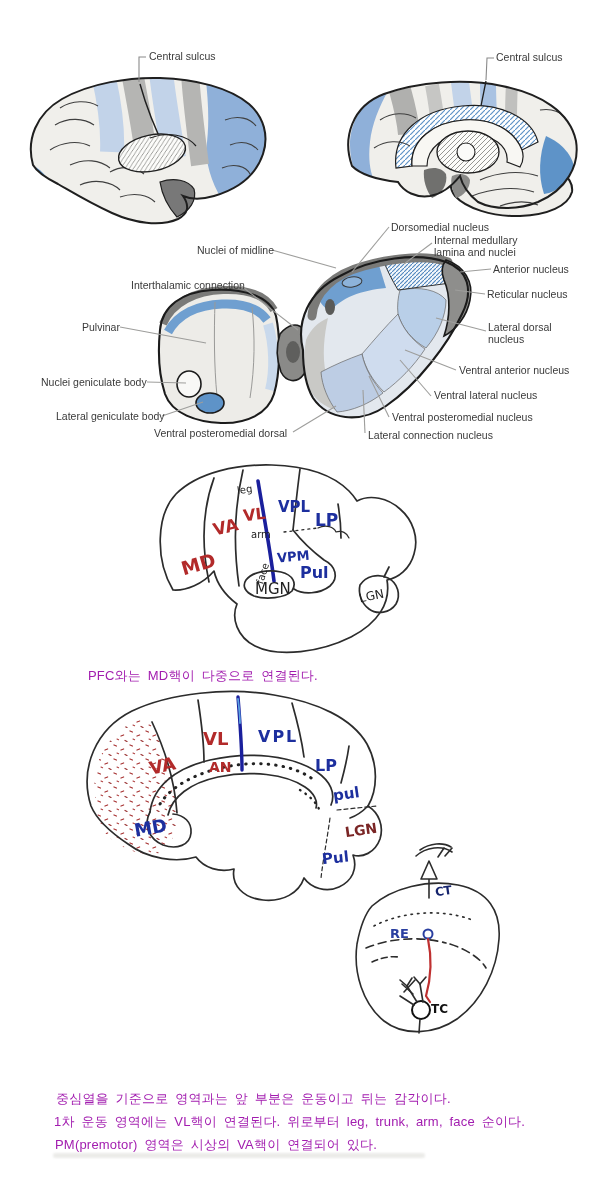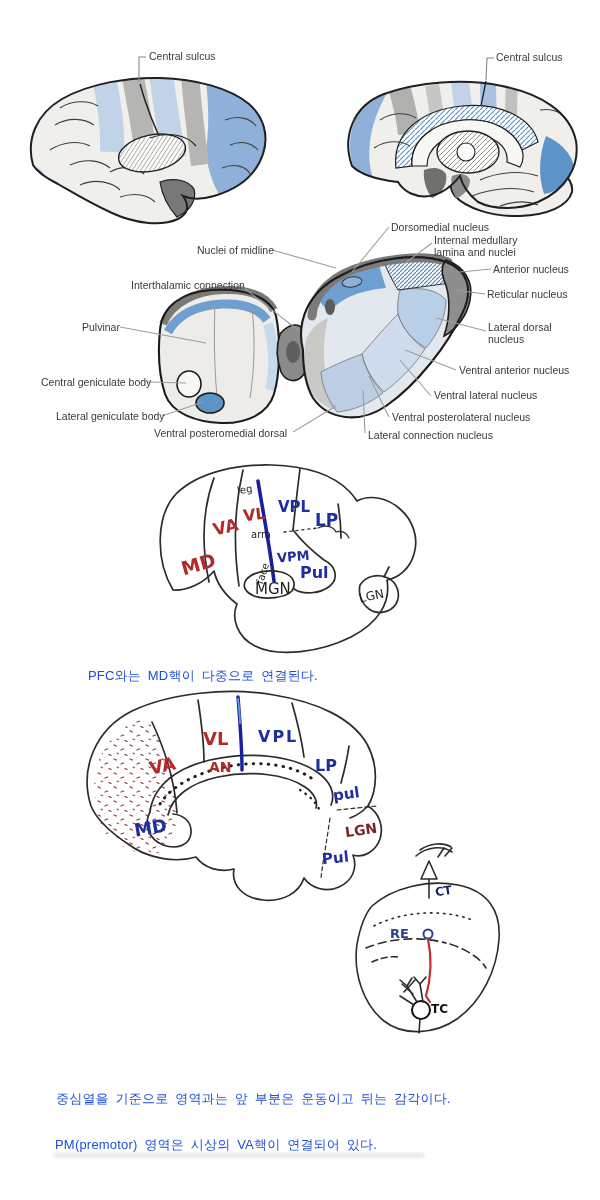--- a/index.html
+++ b/index.html
@@ -2,21 +2,21 @@
 <html><head>
 <meta charset="utf-8">
 <style>
   html,body{margin:0;padding:0;background:#fff;}
   .page{position:relative;width:600px;height:1200px;background:#ffffff;overflow:hidden;
         font-family:"Liberation Sans",sans-serif;text-decoration:underline;}
   svg.art{position:absolute;left:0;top:0;}
   .lbl{position:absolute;font:10.5px "Liberation Sans",sans-serif;color:#3a3a3a;white-space:nowrap;}
   .lbl.wrap{white-space:normal;line-height:1.18;}
   .hw{position:absolute;font-family:"DejaVu Sans",sans-serif;font-weight:bold;white-space:nowrap;}
-  .note{position:absolute;font:13px/1.25 "Liberation Sans",sans-serif;color:#1d4ed8;
+  .note{position:absolute;font:13px/1.25 "Liberation Sans",sans-serif;color:#a21caf;
         white-space:nowrap;word-spacing:3px;letter-spacing:.2px;}
   .ghost{position:absolute;background:#d8d8d3;opacity:.5;filter:blur(1px);border-radius:2px;}
 </style>
 </head>
 <body>
 
 <div class="page">
 
 <svg class="art" width="600" height="1200" viewBox="0 0 600 1200">
   <defs>
@@ -217,32 +217,32 @@
         <path d="M402,984 L413,994"></path>
   </g>
 </svg>
 
   <div class="lbl" style="left:149px;top:50px">Central sulcus</div>
   <div class="lbl" style="left:496px;top:51px">Central sulcus</div>
 
   <div class="lbl" style="left:197px;top:244px">Nuclei of midline</div>
   <div class="lbl" style="left:131px;top:279px">Interthalamic connection</div>
   <div class="lbl" style="left:82px;top:321px">Pulvinar</div>
-  <div class="lbl" style="left:41px;top:376px">Central geniculate body</div>
+  <div class="lbl" style="left:41px;top:376px">Nuclei geniculate body</div>
   <div class="lbl" style="left:56px;top:410px">Lateral geniculate body</div>
   <div class="lbl" style="left:154px;top:427px">Ventral posteromedial dorsal</div>
 
   <div class="lbl" style="left:391px;top:221px">Dorsomedial nucleus</div>
   <div class="lbl wrap" style="left:434px;top:234px;width:100px">Internal medullary lamina and nuclei</div>
   <div class="lbl" style="left:493px;top:263px">Anterior nucleus</div>
   <div class="lbl" style="left:487px;top:288px">Reticular nucleus</div>
   <div class="lbl wrap" style="left:488px;top:321px;width:72px">Lateral dorsal nucleus</div>
   <div class="lbl" style="left:459px;top:364px">Ventral anterior nucleus</div>
   <div class="lbl" style="left:434px;top:389px">Ventral lateral nucleus</div>
-  <div class="lbl" style="left:392px;top:411px">Ventral posterolateral nucleus</div>
+  <div class="lbl" style="left:392px;top:411px">Ventral posteromedial nucleus</div>
   <div class="lbl" style="left:368px;top:429px">Lateral connection nucleus</div>
 
   <div class="hw" style="left:237px;top:484px;font-size:10px;color:#222;font-weight:normal;transform:rotate(-8deg)">leg</div>
   <div class="hw" style="left:213px;top:517px;font-size:17px;color:#b22a2a;transform:rotate(-14deg)">VA</div>
   <div class="hw" style="left:243px;top:505px;font-size:16px;color:#b22a2a;transform:rotate(-6deg)">VL</div>
   <div class="hw" style="left:278px;top:498px;font-size:15px;color:#1d2f9e">VPL</div>
   <div class="hw" style="left:315px;top:510px;font-size:17px;color:#1d2f9e">LP</div>
   <div class="hw" style="left:251px;top:529px;font-size:10px;color:#222;font-weight:normal">arm</div>
   <div class="hw" style="left:181px;top:553px;font-size:19px;color:#b22a2a;transform:rotate(-16deg)">MD</div>
   <div class="hw" style="left:277px;top:549px;font-size:13px;color:#1d2f9e;transform:rotate(-5deg)">VPM</div>
@@ -261,16 +261,17 @@
   <div class="hw" style="left:333px;top:785px;font-size:15px;color:#1d2f9e;transform:rotate(-8deg)">pul</div>
   <div class="hw" style="left:134px;top:817px;font-size:18px;color:#1d2f9e;transform:rotate(-10deg)">MD</div>
   <div class="hw" style="left:345px;top:822px;font-size:14px;color:#7a2525;transform:rotate(-8deg)">LGN</div>
   <div class="hw" style="left:322px;top:849px;font-size:15px;color:#1d2f9e;transform:rotate(-6deg)">Pul</div>
 
   <div class="hw" style="left:435px;top:884px;font-size:12px;color:#16246e;transform:rotate(-8deg)">CT</div>
   <div class="hw" style="left:390px;top:926px;font-size:13px;color:#2a3fa0">RE</div>
   <div class="hw" style="left:431px;top:1002px;font-size:12px;color:#111">TC</div>
 
   <div class="note" style="left:56px;top:1091px">중심열을 기준으로 영역과는 앞 부분은 운동이고 뒤는 감각이다.</div>
+  <div class="note" style="left:54px;top:1114px">1차 운동 영역에는 VL핵이 연결된다. 위로부터 leg, trunk, arm, face 순이다.</div>
   <div class="note" style="left:55px;top:1137px">PM(premotor) 영역은 시상의 VA핵이 연결되어 있다.</div>
   <div class="ghost" style="left:53px;top:1153px;width:372px;height:5px"></div>
 
 </div>
 
 </body></html>

